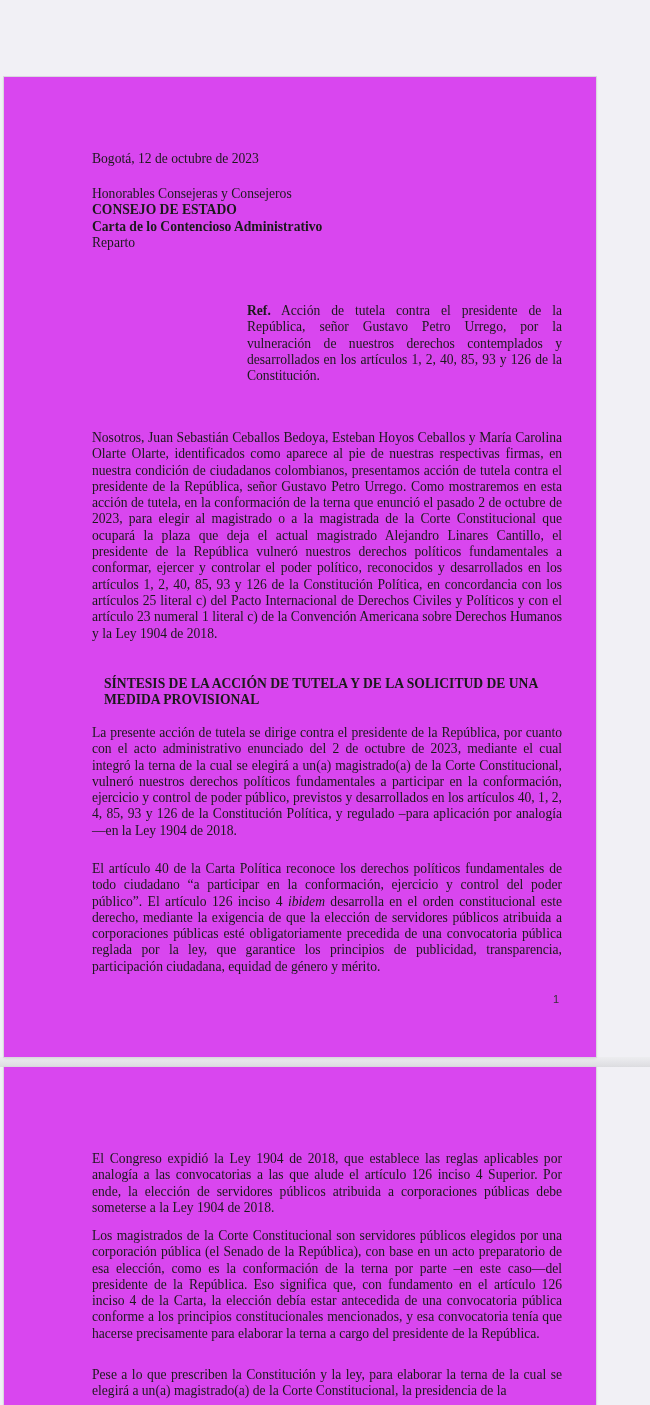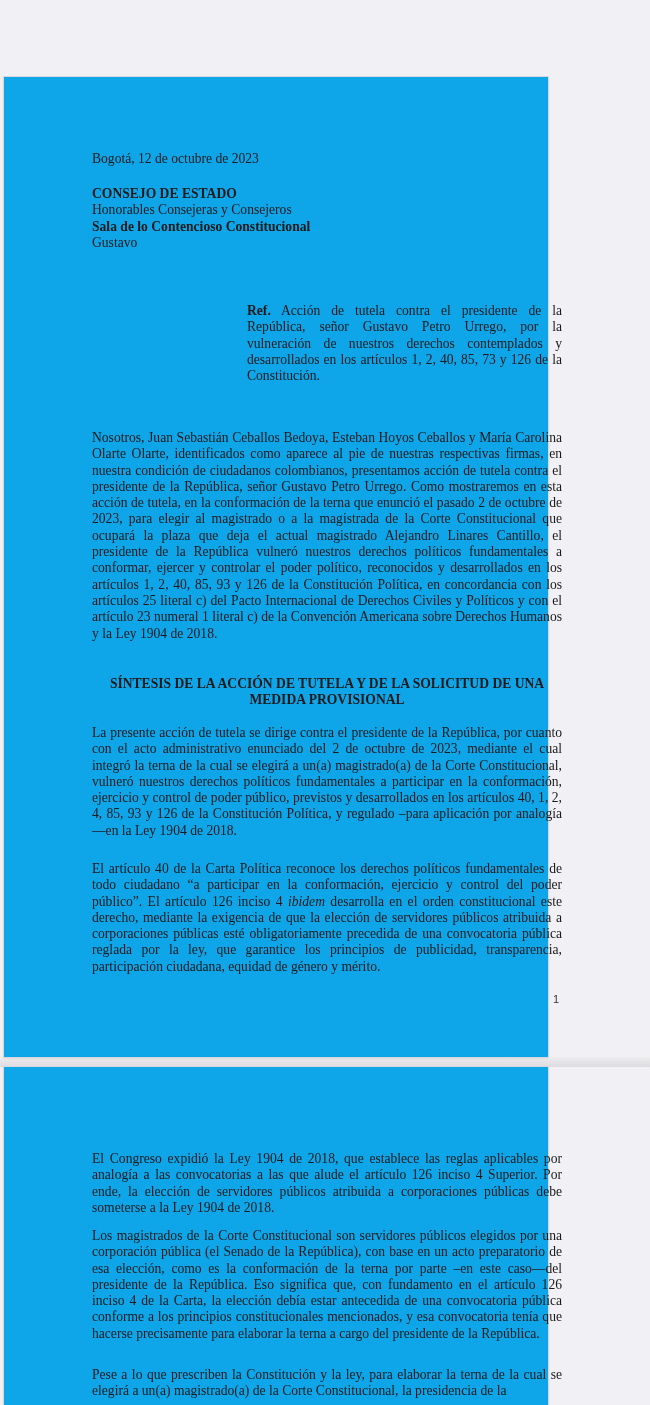--- a/index.html
+++ b/index.html
@@ -8,67 +8,67 @@
       height: 1405px;
       overflow: hidden;
       background: #f1f0f5;
       position: relative;
       font-family: "Liberation Serif", serif;
       color: #1a1a1a;
     }
     .page {
       position: absolute;
       left: 4px;
-      width: 544px;
-      background: #0ea5e9;
+      width: 592px;
+      background: #d946ef;
       box-shadow: 0 0 0 1px #d9d8dd, 0 1px 3px rgba(0,0,0,0.12);
     }
     #page1 { top: 77px; height: 980px; }
     #page2 { top: 1067px; height: 400px; }
     .gap {
       position: absolute; left: 0; width: 650px; top: 1057px; height: 10px;
       background: linear-gradient(#ededf0, #dcdce0);
     }
     .blk {
       position: absolute;
       left: 88px;
       width: 470px;
       font-size: 13.6px;
       line-height: 16.3px;
     }
     .just { text-align: justify; text-align-last: left; }
     .line { display: block; white-space: nowrap; }
     .b { font-weight: bold; }
-    .center { text-align: center; }
+    .center { }
     .ref { left: 243px; width: 315px; }
     .pagenum {
       position: absolute; left: 549px; font-size: 11px;
       font-family: "Liberation Sans", sans-serif; color: #333;
     }
     i { }
   </style>
 </head>
 <body>
 
 <div class="gap"></div>
 
 <div class="page" id="page1">
 
   <div class="blk" style="top:74px;">Bogotá, 12 de octubre de 2023</div>
 
   <div class="blk" style="top:109px;">
+    <span class="line">Honorables Consejeras y Consejeros</span>
     <span class="line b">CONSEJO DE ESTADO</span>
-    <span class="line">Honorables Consejeras y Consejeros</span>
-    <span class="line b">Sala de lo Contencioso Constitucional</span>
-    <span class="line">Gustavo</span>
+    <span class="line b">Carta de lo Contencioso Administrativo</span>
+    <span class="line">Reparto</span>
   </div>
 
   <div class="blk ref just" style="top:226px;">
     <span class="b">Ref.</span>
-    <span>Acción de tutela contra el presidente de la República, señor Gustavo Petro Urrego, por la vulneración de nuestros derechos contemplados y desarrollados en los artículos 1, 2, 40, 85, 73 y 126 de la Constitución.</span>
+    <span>Acción de tutela contra el presidente de la República, señor Gustavo Petro Urrego, por la vulneración de nuestros derechos contemplados y desarrollados en los artículos 1, 2, 40, 85, 93 y 126 de la Constitución.</span>
   </div>
 
   <div class="blk just" style="top:353px;">Nosotros, Juan Sebastián Ceballos Bedoya, Esteban Hoyos Ceballos y María Carolina Olarte Olarte, identificados como aparece al pie de nuestras respectivas firmas, en nuestra condición de ciudadanos colombianos, presentamos acción de tutela contra el presidente de la República, señor Gustavo Petro Urrego. Como mostraremos en esta acción de tutela, en la conformación de la terna que enunció el pasado 2 de octubre de 2023, para elegir al magistrado o a la magistrada de la Corte Constitucional que ocupará la plaza que deja el actual magistrado Alejandro Linares Cantillo, el presidente de la República vulneró nuestros derechos políticos fundamentales a conformar, ejercer y controlar el poder político, reconocidos y desarrollados en los artículos 1, 2, 40, 85, 93 y 126 de la Constitución Política, en concordancia con los artículos 25 literal c) del Pacto Internacional de Derechos Civiles y Políticos y con el artículo 23 numeral 1 literal c) de la Convención Americana sobre Derechos Humanos y la Ley 1904 de 2018.</div>
 
   <div class="blk b center" style="top:599px; left:100px; width:446px;">SÍNTESIS DE LA ACCIÓN DE TUTELA Y DE LA SOLICITUD DE UNA MEDIDA PROVISIONAL</div>
 
   <div class="blk just" style="top:648px;">La presente acción de tutela se dirige contra el presidente de la República, por cuanto con el acto administrativo enunciado del 2 de octubre de 2023, mediante el cual integró la terna de la cual se elegirá a un(a) magistrado(a) de la Corte Constitucional,  vulneró nuestros derechos políticos fundamentales a participar en la conformación, ejercicio y control de poder público, previstos y desarrollados en los artículos 40, 1, 2, 4, 85, 93 y 126 de la Constitución Política, y regulado –para aplicación por analogía—en la Ley 1904 de 2018.</div>
 
   <div class="blk just" style="top:784px;">
     <span>El artículo 40 de la Carta Política reconoce los derechos políticos fundamentales de todo ciudadano “a participar en la conformación, ejercicio y control del poder público”. El artículo 126 inciso 4 </span><i>ibidem</i><span> desarrolla en el orden constitucional este derecho, mediante la exigencia de que la elección de servidores públicos atribuida a corporaciones públicas esté obligatoriamente precedida de una convocatoria pública reglada por la ley, que garantice los principios de publicidad, transparencia, participación ciudadana, equidad de género y mérito.</span>

